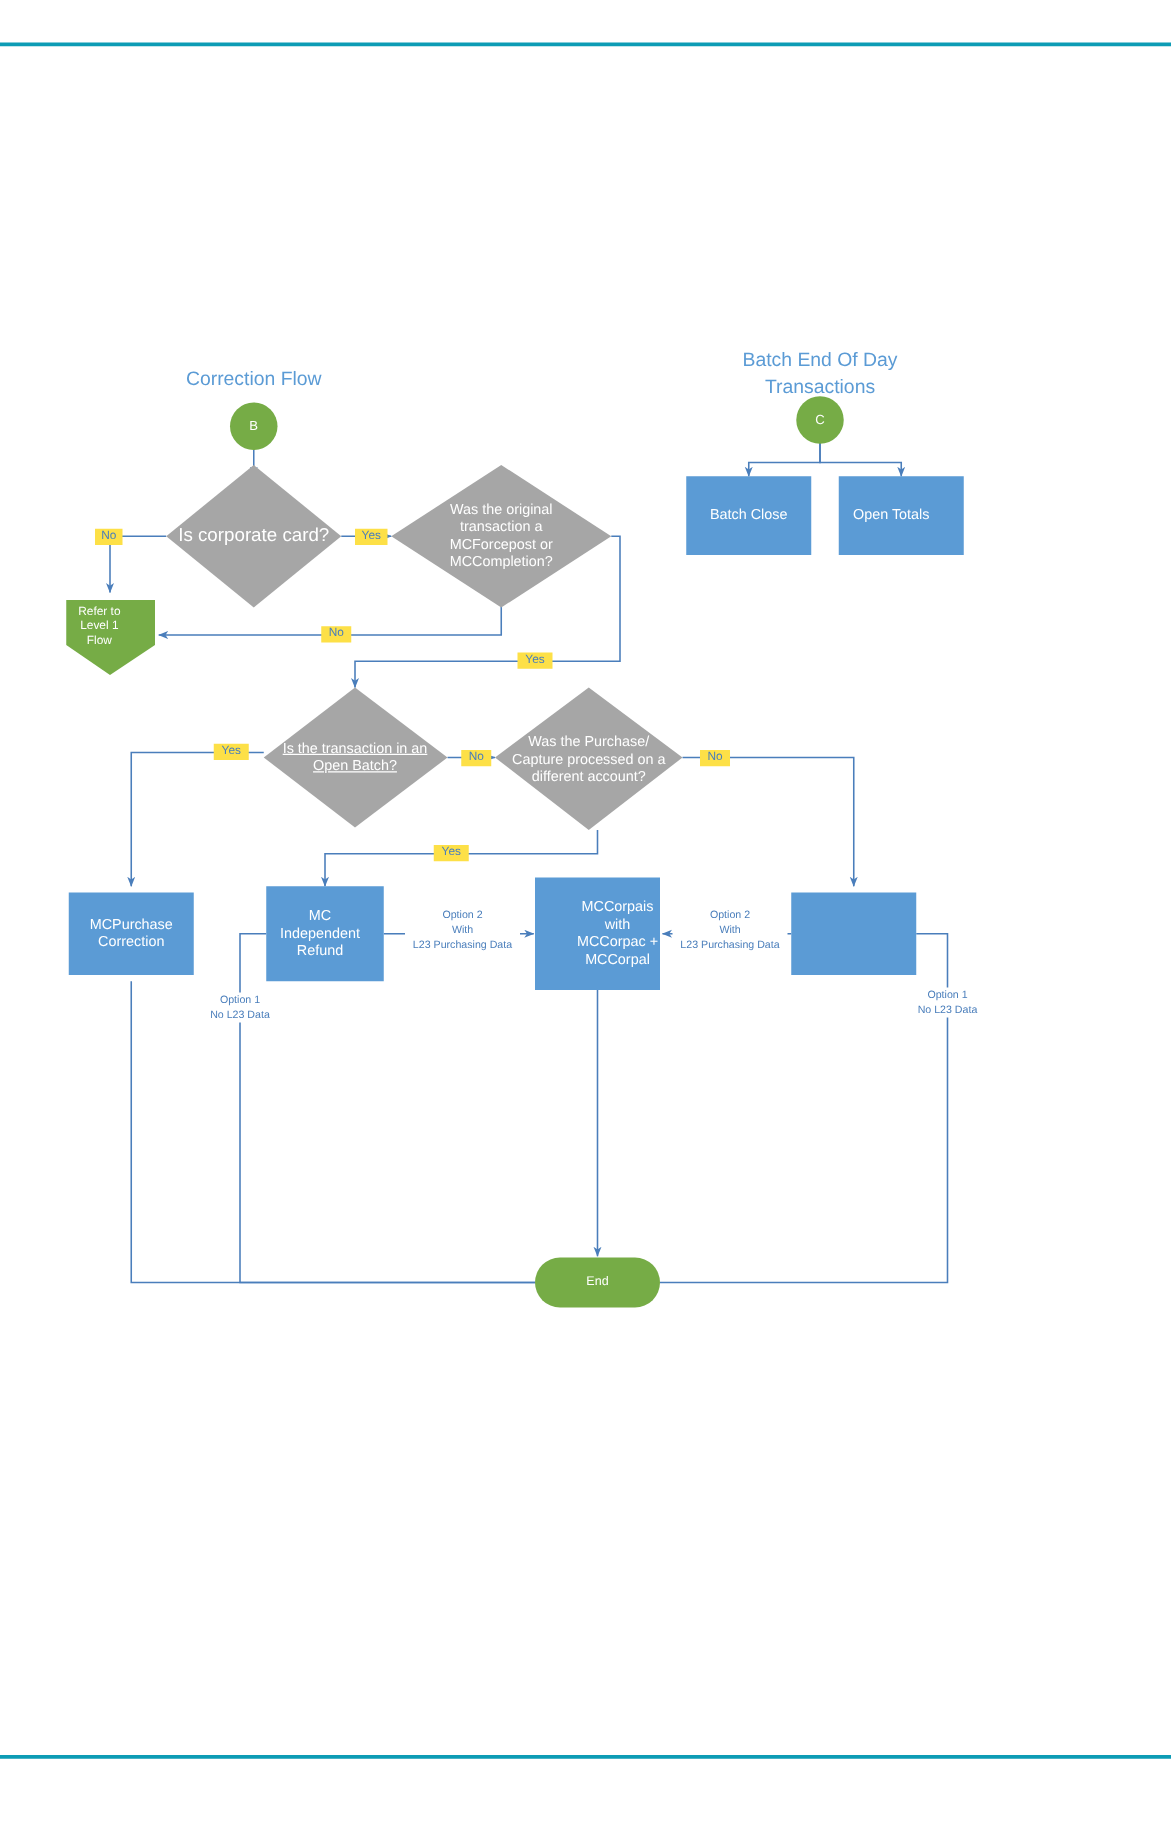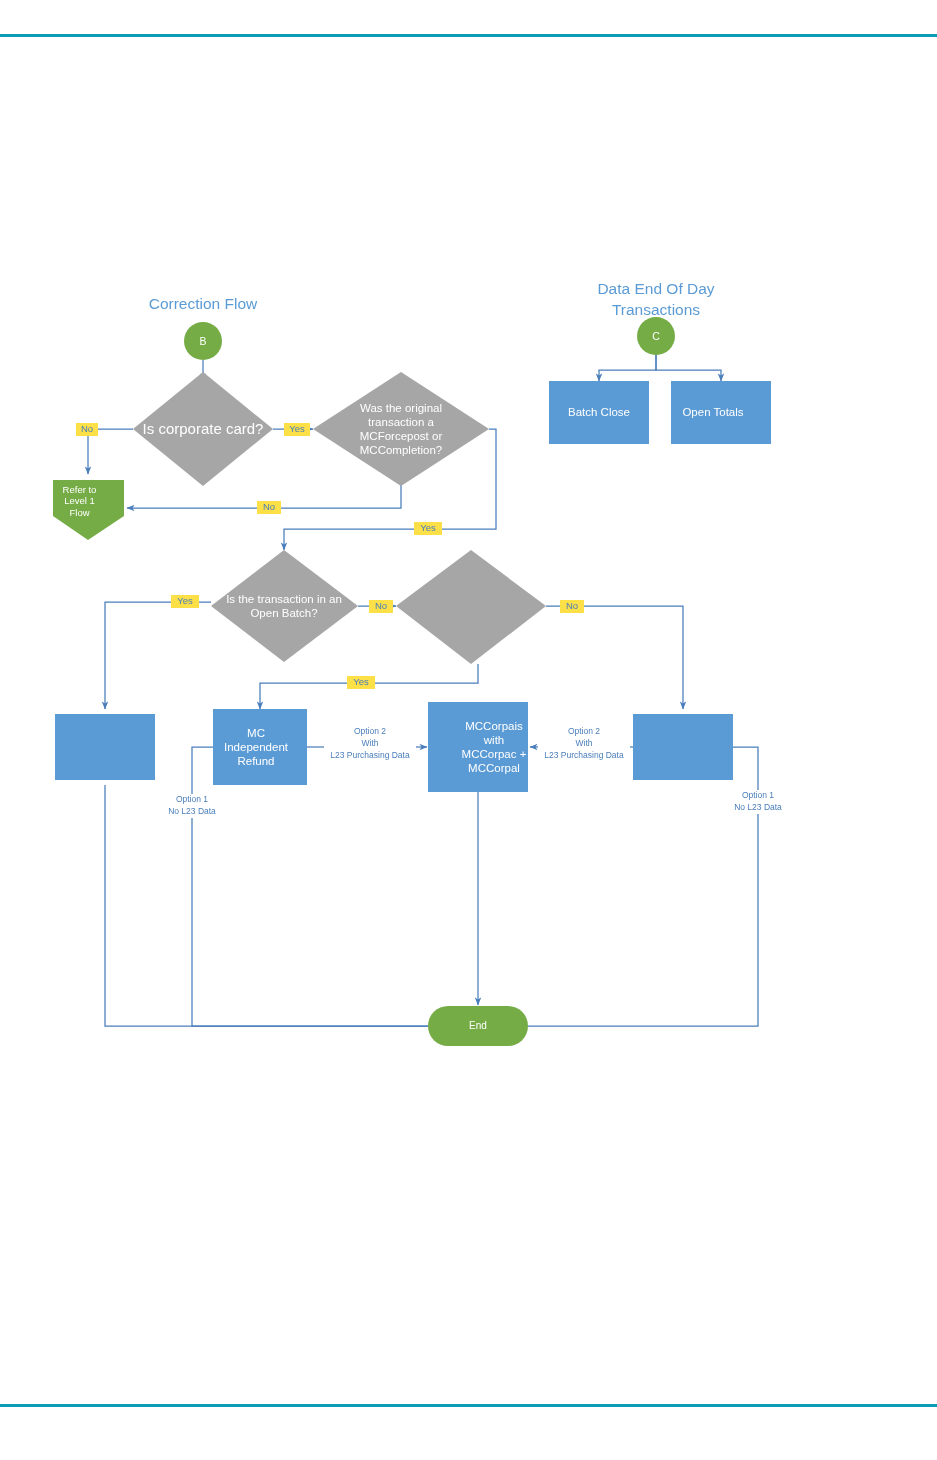--- a/index.html
+++ b/index.html
@@ -126,39 +126,42 @@
       <rect x="213" y="709" width="94" height="76" fill="#5b9bd5"></rect>
       <rect x="428" y="702" width="100" height="90" fill="#5b9bd5"></rect>
       <rect x="633" y="714" width="100" height="66" fill="#5b9bd5"></rect>
 
       <rect x="428" y="1006" width="100" height="40" rx="20" ry="20" fill="#76ac46"></rect>
     </g>
   </svg>
 
   <div class="title" style="left:123px;top:294px;width:160px;">Correction Flow</div>
 
-  <div class="title" style="left:576px;top:279px;width:160px;white-space:pre-line;">Data End Of Day
+  <div class="title" style="left:576px;top:279px;width:160px;white-space:pre-line;">Batch End Of Day
 Transactions</div>
 
   <div class="node" style="left:184px;top:332px;width:38px;height:18px;font-size:10.5px;">B</div>
   <div class="node" style="left:637px;top:327px;width:38px;height:18px;font-size:10.5px;">C</div>
 
   <div class="node" style="left:133px;top:418px;width:140px;height:22px;font-size:15px;">Is corporate card?</div>
 
   <div class="node" style="left:332px;top:393px;width:138px;height:72px;font-size:11.5px;">Was the original transaction a MCForcepost or MCCompletion?</div>
 
-  <div class="node" style="left:212px;top:587px;width:144px;height:38px;font-size:11.5px;">Is the transaction in an Open Batch?</div>
+  <div class="node" style="left:212px;top:587px;width:144px;height:38px;font-size:11.5px;text-decoration:underline;">Is the transaction in an Open Batch?</div>
 
+  <div class="node" style="left:401px;top:580px;width:140px;height:56px;font-size:11.5px;">Was the Purchase/ Capture processed on a different account?</div>
 
   <div class="node" style="left:53px;top:486px;width:53px;height:30px;font-size:9.5px;white-space:pre-line;">Refer to
 Level 1 Flow</div>
 
   <div class="node" style="left:549px;top:381px;width:100px;height:63px;font-size:11.5px;">Batch Close</div>
   <div class="node" style="left:671px;top:381px;width:84px;height:63px;font-size:11.5px;">Open Totals</div>
 
+  <div class="node" style="left:55px;top:714px;width:100px;height:66px;font-size:11.5px;white-space:pre-line;">MCPurchase
+Correction</div>
 
   <div class="node" style="left:209px;top:709px;width:94px;height:76px;font-size:11.5px;white-space:pre-line;">MC
 Independent
 Refund</div>
 
   <div class="node" style="left:428px;top:702px;width:100px;height:90px;font-size:11.5px;white-space:pre-line;padding-left:16px;">MCCorpais
 with
 MCCorpac +
 MCCorpal</div>
 

